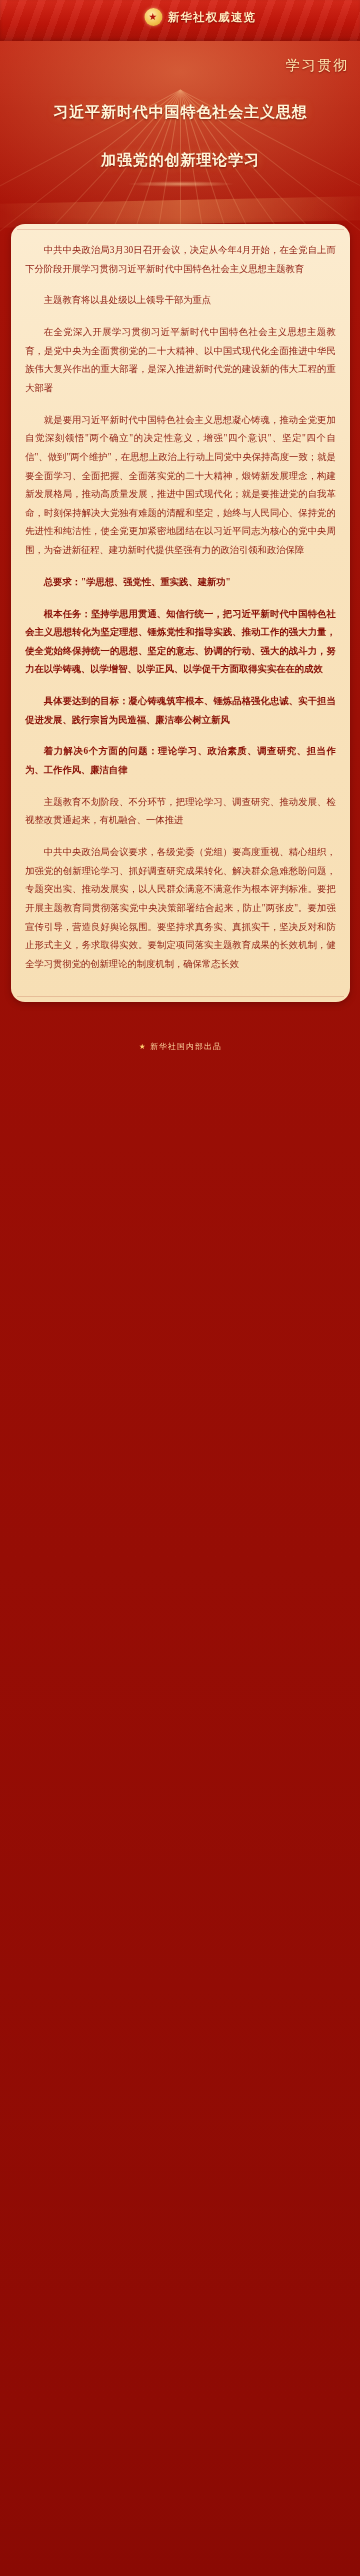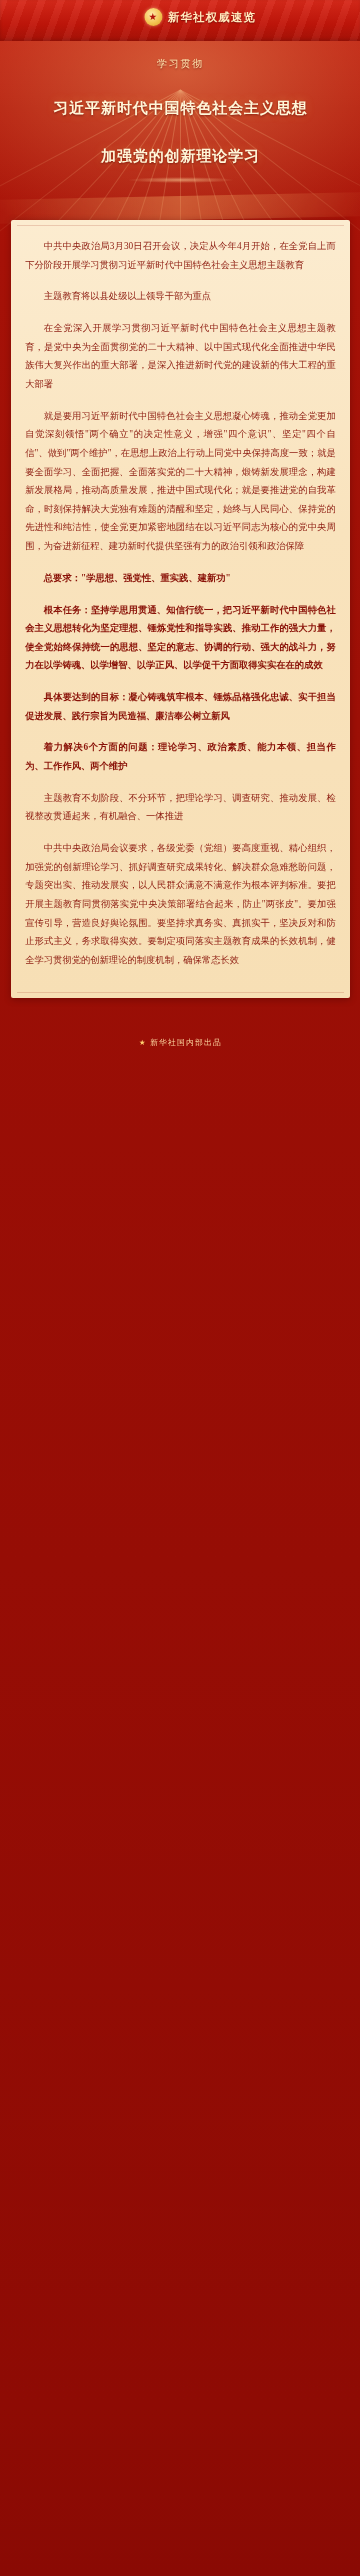--- a/index.html
+++ b/index.html
@@ -94,24 +94,25 @@
   }
 
   
   .headline {
     position: relative;
     padding: 15.6px 12px 13.2px 12px;
     text-align: center;
   }
   .headline .sub {
     color: #ffe7b0;
-    font-size: 10px;
+    font-size: 14px;
     letter-spacing: 1.8px;
     margin-bottom: 7.2px;
     text-shadow: 0 1.2px 1.8px rgba(80,0,0,0.55);
+    text-align: right;
   }
   .headline .main1,
   .headline .main2 {
     color: #fff6d8;
     font-size: 15px;
     font-weight: bold;
     letter-spacing: 0.9px;
     line-height: 1.42;
     text-shadow: 0 1.2px 2.4px rgba(90,0,0,0.65), 0 0 8.4px rgba(255,180,90,0.35);
     margin-top: 27px;
@@ -137,21 +138,21 @@
     transform: rotate(-1.2deg);
     filter: blur(0.6px);
   }
 
   
   .card {
     position: relative;
     margin: 0 10.8px 0 10.8px;
     background: #fbe9c8;
     background: linear-gradient(180deg, #fcecd0 0%, #f9e3bd 40%, #f7dfb5 100%);
-    border-radius: 2px;
+    border-radius: 14px;
     box-shadow: 0 1.2px 6px rgba(60,0,0,0.35);
     padding: 17px 14.4px 20.4px 14.4px;
     box-sizing: border-box;
   }
   .card::before,
   .card::after {
     content: "";
     position: absolute;
     left: 6px; right: 6px;
     height: 0.6px;
@@ -249,21 +250,21 @@
 
   <div class="card-wrap">
     <div class="card">
       <p class="para">中共中央政治局3月30日召开会议，决定从今年4月开始，在全党自上而下分阶段开展学习贯彻习近平新时代中国特色社会主义思想主题教育</p>
       <p class="para">主题教育将以县处级以上领导干部为重点</p>
       <p class="para">在全党深入开展学习贯彻习近平新时代中国特色社会主义思想主题教育，是党中央为全面贯彻党的二十大精神、以中国式现代化全面推进中华民族伟大复兴作出的重大部署，是深入推进新时代党的建设新的伟大工程的重大部署</p>
       <p class="para">就是要用习近平新时代中国特色社会主义思想凝心铸魂，推动全党更加自觉深刻领悟"两个确立"的决定性意义，增强"四个意识"、坚定"四个自信"、做到"两个维护"，在思想上政治上行动上同党中央保持高度一致；就是要全面学习、全面把握、全面落实党的二十大精神，煅铸新发展理念，构建新发展格局，推动高质量发展，推进中国式现代化；就是要推进党的自我革命，时刻保持解决大党独有难题的清醒和坚定，始终与人民同心、保持党的先进性和纯洁性，使全党更加紧密地团结在以习近平同志为核心的党中央周围，为奋进新征程、建功新时代提供坚强有力的政治引领和政治保障</p>
       <p class="para bold">总要求："学思想、强党性、重实践、建新功"</p>
       <p class="para bold">根本任务：坚持学思用贯通、知信行统一，把习近平新时代中国特色社会主义思想转化为坚定理想、锤炼党性和指导实践、推动工作的强大力量，使全党始终保持统一的思想、坚定的意志、协调的行动、强大的战斗力，努力在以学铸魂、以学增智、以学正风、以学促干方面取得实实在在的成效</p>
       <p class="para bold">具体要达到的目标：凝心铸魂筑牢根本、锤炼品格强化忠诚、实干担当促进发展、践行宗旨为民造福、廉洁奉公树立新风</p>
-      <p class="para bold">着力解决6个方面的问题：理论学习、政治素质、能力本领、担当作为、工作作风、两个维护</p>
+      <p class="para bold">着力解决6个方面的问题：理论学习、政治素质、调查研究、担当作为、工作作风、廉洁自律</p>
       <p class="para">主题教育不划阶段、不分环节，把理论学习、调查研究、推动发展、检视整改贯通起来，有机融合、一体推进</p>
       <p class="para">中共中央政治局会议要求，各级党委（党组）要高度重视、精心组织，加强党的创新理论学习、抓好调查研究成果转化、解决群众急难愁盼问题，专题突出实、推动发展实，以人民群众满意不满意作为根本评判标准。要把开展主题教育同贯彻落实党中央决策部署结合起来，防止"两张皮"。要加强宣传引导，营造良好舆论氛围。要坚持求真务实、真抓实干，坚决反对和防止形式主义，务求取得实效。要制定项同落实主题教育成果的长效机制，健全学习贯彻党的创新理论的制度机制，确保常态长效</p>
     </div>
   </div>
 
   <div class="footer">
     <div class="footer-line"></div>
     <div class="footer-text">
       <span class="footer-star">★</span><span>新华社国内部出品</span>
     </div>

